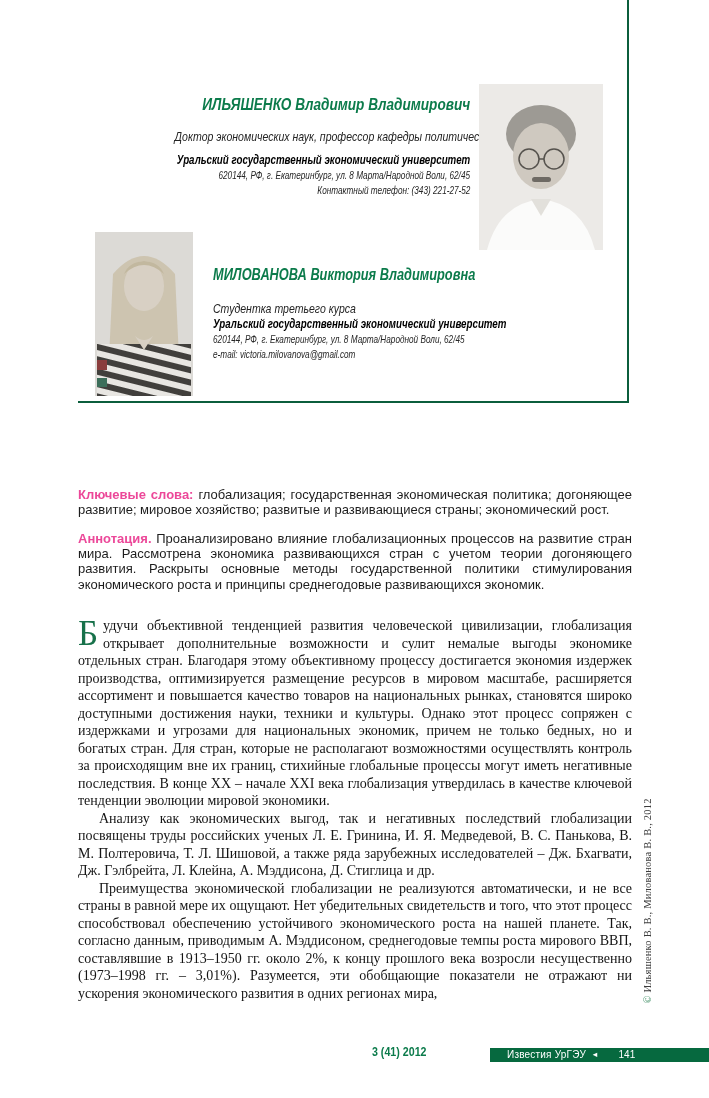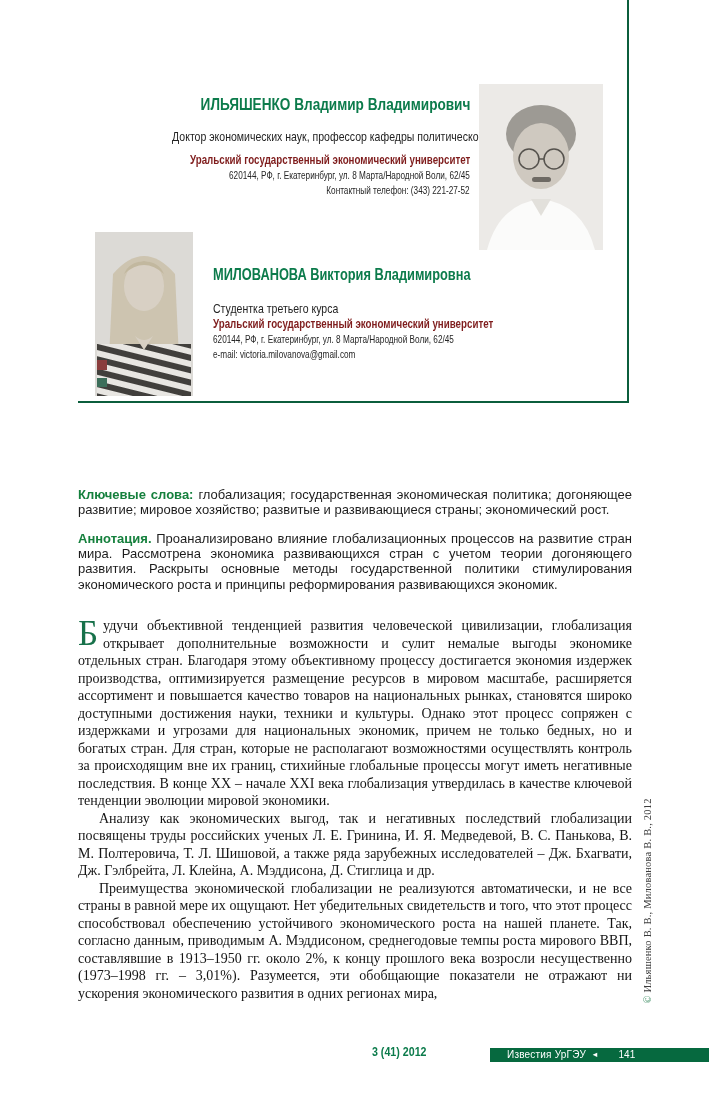--- a/index.html
+++ b/index.html
@@ -14,38 +14,38 @@
 
   
   .cx { display:inline-block; white-space:nowrap; }
   .a-right .cx { transform-origin:100% 50%; }
   .a-left  .cx { transform-origin:0 50%; }
   .s85 { transform:scaleX(0.85); }
   .s80 { transform:scaleX(0.80); }
   .s78 { transform:scaleX(0.78); }
   .s76 { transform:scaleX(0.76); }
 
-  .author { position:absolute; }
+  .author { position:absolute;font-style:italic; }
   .a-right { text-align:right; }
   .a-left  { text-align:left; }
   .a-name  { font-size:16px; font-weight:bold; color:#0c7b4b; line-height:18px; margin-bottom:14px; }
   .a-role  { font-size:13.5px; color:#232323; line-height:17px; margin-bottom:8px; }
-  .a-affil { font-size:12.5px; font-weight:bold; color:#7f1d1d; line-height:15px; }
+  .a-affil { font-size:12.5px; font-weight:bold; color:#000000; line-height:15px; }
   .a-small { font-size:10.8px; color:#262626; line-height:15px; }
 
   .photo { position:absolute; overflow:hidden; }
   .photo svg { display:block; }
 
   .title { position:absolute; left:78px; top:424px; width:509px; text-align:center;
            font-weight:bold; color:#0c7b4b; font-size:20px; line-height:25px; }
   .title .cx { transform-origin:50% 50%; transform:scaleX(0.83); }
 
   .meta { position:absolute; left:78px; width:554px; font-size:13px; line-height:15.2px;
           text-align:justify; color:#1d1d1d; }
-  .glabel { font-weight:bold; color:#15803d; }
+  .glabel { font-weight:bold; color:#ec4899; }
 
   .body { position:absolute; left:78px; top:617px; width:554px;
           font-family:"Liberation Serif","DejaVu Serif",serif;
           font-size:14px; line-height:17.5px; text-align:justify; color:#141414;
           hyphens:manual; -webkit-hyphens:manual; }
   .body p { margin:0; }
   .body p.ind { text-indent:21px; }
   .dropcap { float:left; color:#17714a; font-size:35px; line-height:29px;
              margin:2px 5px 0 0; font-family:"Liberation Serif","DejaVu Serif",serif; }
 
@@ -123,21 +123,21 @@
   </div>
 
 
   <div class="meta" style="top:487px;">
     <span class="glabel">Ключевые слова:</span>
     <span>глобализация; государственная экономическая политика; догоняющее развитие; мировое хозяйство; развитые и развивающиеся страны; экономический рост.</span>
   </div>
 
   <div class="meta" style="top:531px;">
     <span class="glabel">Аннотация.</span>
-    <span>Проанализировано влияние глобализационных процессов на развитие стран мира. Рассмотрена экономика развивающихся стран с учетом теории догоняющего развития. Раскрыты основные методы государственной политики стимулирования экономического рос­та и принципы реформирования развивающихся экономик.</span>
+    <span>Проанализировано влияние глобализационных процессов на развитие стран мира. Рассмотрена экономика развивающихся стран с учетом теории догоняющего развития. Раскрыты основные методы государственной политики стимулирования экономического рос­та и принципы среднегодовые развивающихся экономик.</span>
   </div>
 
   <div class="body">
     <p><span class="dropcap">Б</span><span>удучи объективной тенденцией развития человеческой цивилизации, глобализа­ция открывает дополнительные возможности и сулит немалые выгоды экономи­ке отдельных стран. Благодаря этому объективному процессу достигается экономия издержек производства, оптимизируется размещение ресурсов в мировом масштабе, расширяется ассортимент и повышается качество товаров на национальных рынках, становятся широко доступными достижения науки, техники и культуры. Однако этот процесс сопряжен с издержками и угрозами для национальных экономик, причем не только бедных, но и богатых стран. Для стран, которые не располагают возможнос­тями осуществлять контроль за происходящим вне их границ, стихийные глобальные процессы могут иметь негативные последствия. В конце XX – начале XXI века глоба­лизация утвердилась в качестве ключевой тенденции эволюции мировой экономики.</span></p>
     <p class="ind">Анализу как экономических выгод, так и негативных последствий глобализации посвящены труды российских ученых Л. Е. Гринина, И. Я. Медведевой, В. С. Панькова, В. М. Полтеровича, Т. Л. Шишовой, а также ряда зарубежных исследователей – Дж. Бха­гвати, Дж. Гэлбрейта, Л. Клейна, А. Мэддисона, Д. Стиглица и др.</p>
     <p class="ind">Преимущества экономической глобализации не реализуются автоматически, и не все страны в равной мере их ощущают. Нет убедительных свидетельств и того, что этот процесс способствовал обеспечению устойчивого экономического роста на нашей планете. Так, согласно данным, приводимым А. Мэддисоном, среднегодовые темпы роста мирового ВВП, составлявшие в 1913–1950 гг. около 2%, к концу прошлого века возросли несущественно (1973–1998 гг. – 3,01%). Разумеется, эти обобщающие пока­затели не отражают ни ускорения экономического развития в одних регионах мира,</p>
   </div>
 
   <div class="copyright">
     <span class="csym">©</span><span> Ильяшенко В. В., Милованова В. В., 2012</span>

